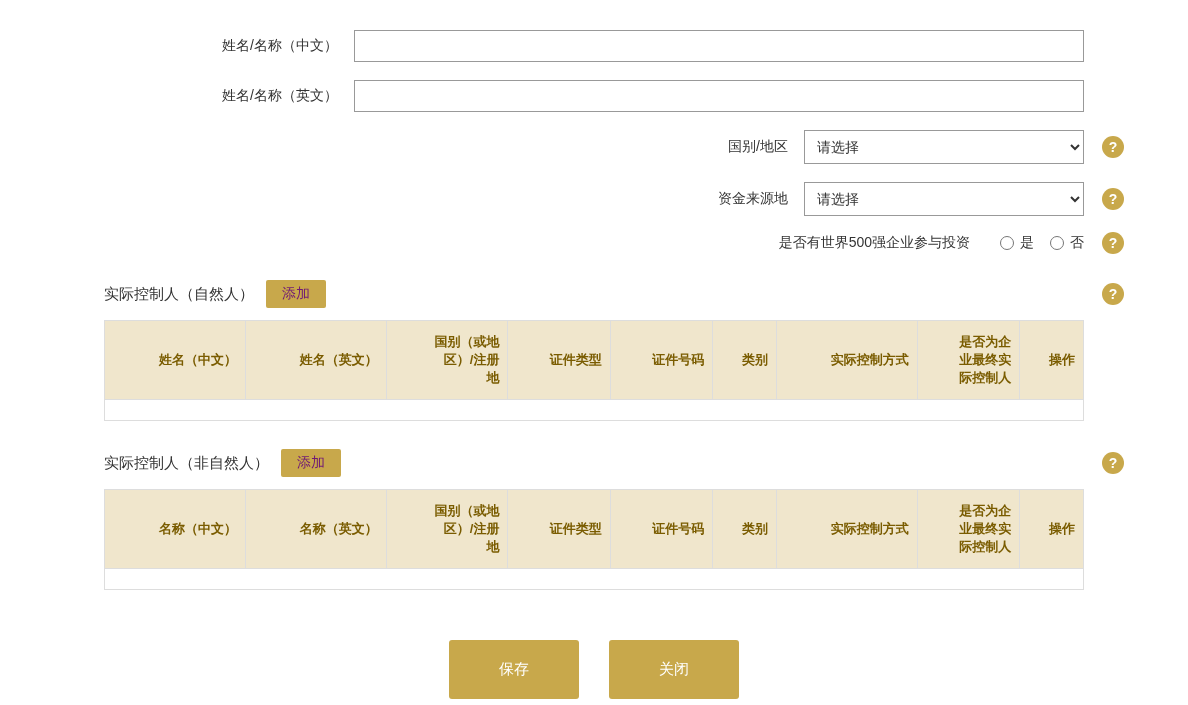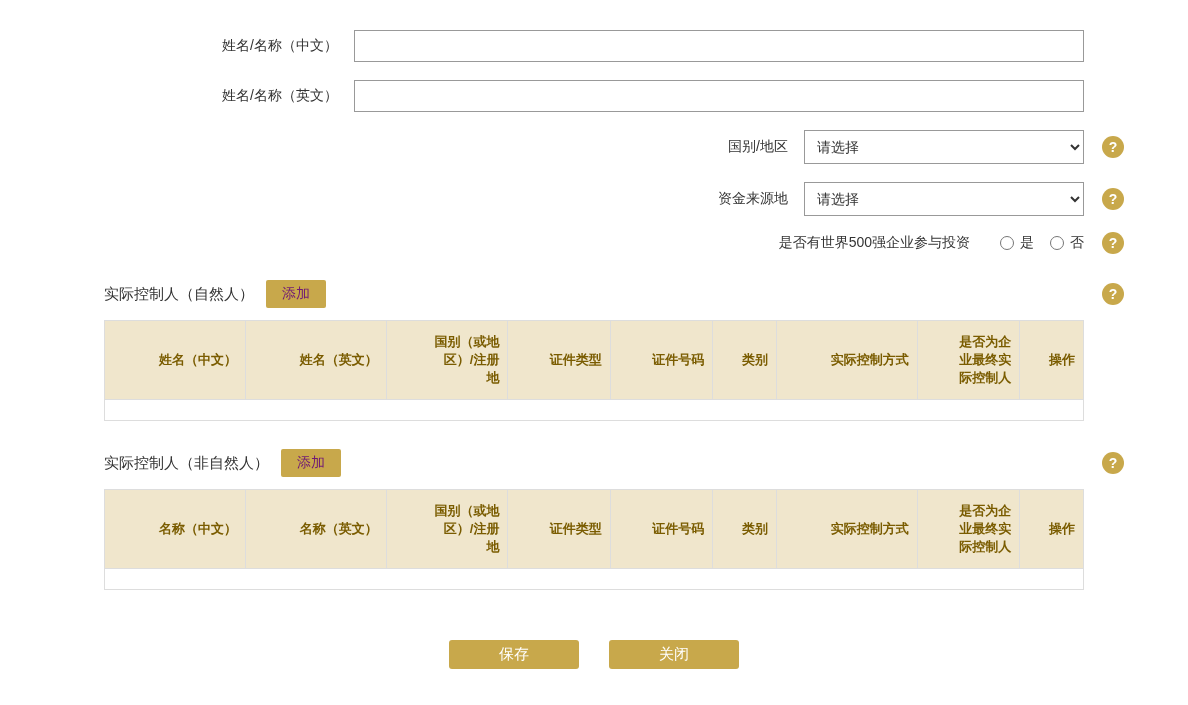--- a/index.html
+++ b/index.html
@@ -169,21 +169,21 @@
       display: flex;
       justify-content: center;
       gap: 30px;
       margin-top: 50px;
     }
 
     .action-btn {
       background: #c8a84b;
       color: white;
       border: none;
-      padding: 5px 50px;
+      padding: 20px 50px;
       font-size: 15px;
       cursor: pointer;
       border-radius: 3px;
       font-family: inherit;
     }
 
     .form-row-wide {
       position: relative;
     }
   </style>

